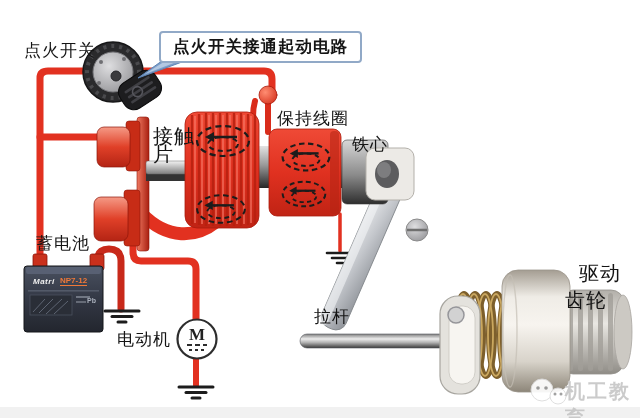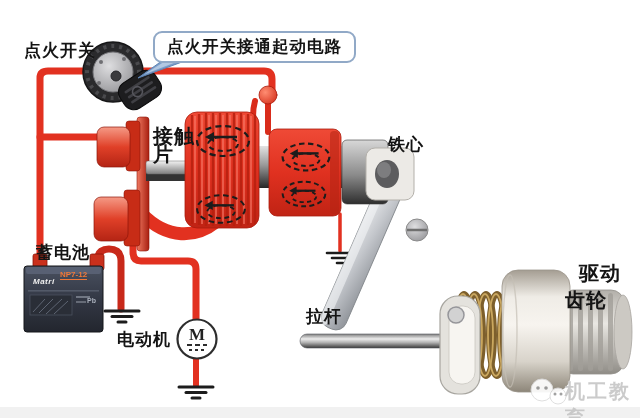--- a/index.html
+++ b/index.html
@@ -1,29 +1,29 @@
 <!DOCTYPE html>
 <html><head>
 <meta charset="utf-8">
 <style>
   html,body{margin:0;padding:0;background:#fff;}
   #stage{position:relative;width:640px;height:418px;background:#ffffff;overflow:hidden;
          font-family:"Liberation Serif","DejaVu Serif",serif;}
   #art{position:absolute;left:0;top:0;width:640px;height:418px;}
-  .lbl{position:absolute;font-weight:bold;color:#141414;font-size:17px;line-height:1.05;
+  .lbl{position:absolute;font-weight:normal;color:#141414;font-size:17px;line-height:1.05;
        white-space:nowrap;letter-spacing:1px;}
   .lbl.small{font-size:20px;}
-  #callout-box{position:absolute;left:153px;top:31px;width:199px;height:28px;
-       border:2.5px solid #91a9c7;border-radius:9px;background:#ffffff;
+  #callout-box{position:absolute;left:159px;top:31px;width:199px;height:28px;
+       border:2.5px solid #91a9c7;border-radius:4px;background:#ffffff;
        display:flex;align-items:center;justify-content:center;
        font-weight:bold;font-size:16.5px;color:#141414;letter-spacing:1px;}
   .bat-txt{position:absolute;font-family:"Liberation Sans","DejaVu Sans",sans-serif;
        font-weight:bold;white-space:nowrap;}
   #bat-brand{left:33px;top:277px;font-size:8px;font-style:italic;color:#f0f0f0;letter-spacing:.5px;}
-  #bat-model{left:60px;top:270px;font-size:8px;color:#f07838;border-bottom:1.5px solid #f07838;}
+  #bat-model{left:60px;top:276px;font-size:8px;color:#f07838;border-bottom:1.5px solid #f07838;}
   #bat-pb{left:87px;top:297px;font-size:7px;color:#aab0bc;}
   #motor-letter{position:absolute;left:186px;top:325px;width:22px;text-align:center;
        font-size:17px;font-weight:bold;color:#222;}
   #wm-text{position:absolute;left:565px;top:378px;font-size:20px;font-weight:bold;
        color:#c3c3c3;opacity:.85;letter-spacing:2px;text-shadow:0 0 1px #fff;}
 </style>
 </head>
 <body>
 
 <div id="stage">
@@ -301,26 +301,27 @@
     <circle cx="558" cy="396" r="8" fill="#ffffff" stroke="#dcdcdc" stroke-width="1"></circle>
     <circle cx="555" cy="394" r="1.5" fill="#9a9a9a"></circle>
         <circle cx="561" cy="394" r="1.5" fill="#9a9a9a"></circle>
   </g>
 </svg>
 
 <div class="lbl" style="left:24px;top:42px">点火开关</div>
 <div id="callout-box">
   <span>点火开关接通起动电路</span>
 </div>
+<div class="lbl" style="left:277px;top:110px">保持线圈</div>
 <div class="lbl small" style="left:153px;top:126px">接触</div>
 <div class="lbl small" style="left:153px;top:144px">片</div>
-<div class="lbl" style="left:388px;top:136px">铁心</div>
-<div class="lbl" style="left:36px;top:244px">蓄电池</div>
+<div class="lbl" style="left:352px;top:136px">铁心</div>
+<div class="lbl" style="left:36px;top:235px">蓄电池</div>
 <div class="lbl" style="left:117px;top:331px">电动机</div>
-<div class="lbl" style="left:306px;top:308px">拉杆</div>
+<div class="lbl" style="left:314px;top:308px">拉杆</div>
 <div class="lbl small" style="left:579px;top:263px">驱动</div>
 <div class="lbl small" style="left:565px;top:290px">齿轮</div>
 
 <div id="motor-letter">M</div>
 
 <div class="bat-txt" id="bat-brand">Matri</div>
 <div class="bat-txt" id="bat-model">NP7-12</div>
 <div class="bat-txt" id="bat-pb">Pb</div>
 
 <div id="wm-text">机工教育</div>

